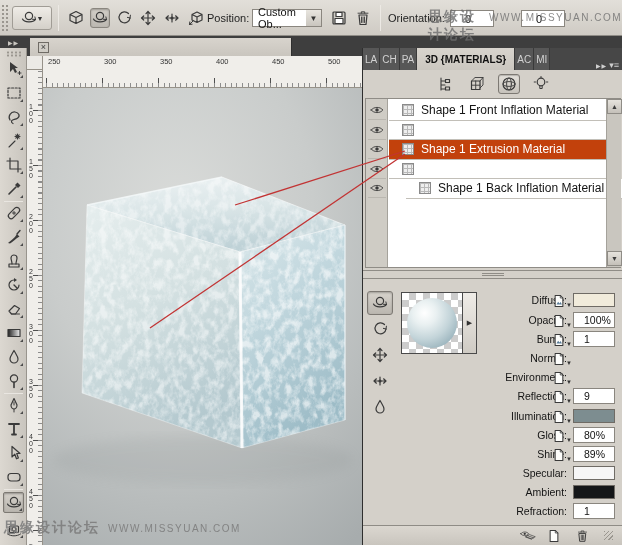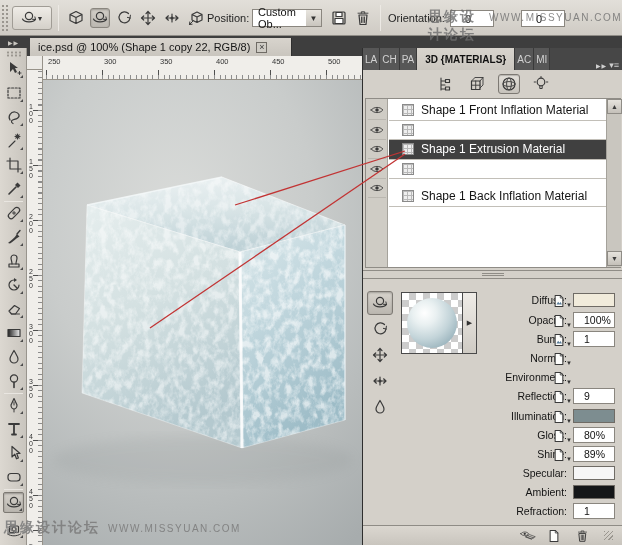--- a/index.html
+++ b/index.html
@@ -32,21 +32,21 @@
   
   #toolbar{left:0;top:48px;width:27px;height:497px;background:linear-gradient(90deg,#dcd8d1,#c9c5be);border-right:1px solid #98948d;z-index:4}
   .griph{left:6px;top:3px;width:15px;height:6px;background:radial-gradient(circle,#9a968f 1px,transparent 1.2px);background-size:4px 3px}
   .tool{left:3px;width:21px;height:21px;display:flex;align-items:center;justify-content:center}
   .tool:after{content:"";position:absolute;right:1px;bottom:1px;border-left:3px solid transparent;border-bottom:3px solid #4b4b4b}
   .tool.sel{border:1px solid #7d7973;border-radius:2px;background:linear-gradient(#d5d1ca,#b9b5ae);box-shadow:inset 0 1px 2px rgba(0,0,0,.3)}
   .tsep{left:4px;width:19px;height:1px;background:#a7a39c;border-bottom:1px solid #e9e6e1}
 
   
   #rcorner{left:27px;top:56px;width:16px;height:14px;background:#eceae6;border-right:1px solid #979289;border-bottom:1px solid #979289;z-index:3}
-  #hruler{left:43px;top:56px;width:319px;height:24px;background:#f0eeea;border-bottom:1px solid #979289;z-index:3;
+  #hruler{left:43px;top:56px;width:319px;height:32px;background:#f0eeea;border-bottom:1px solid #979289;z-index:3;
     background-image:repeating-linear-gradient(90deg,#8d8d8d 0 1px,transparent 1px 5.6px),repeating-linear-gradient(90deg,#4f4f4f 0 1px,transparent 1px 56px);
     background-size:100% 4px,100% 9px;background-repeat:repeat-x;background-position:3px bottom,3px bottom}
   .rnum{top:1px;font-size:7.5px;color:#333}
   #vruler{left:27px;top:70px;width:16px;height:475px;background:#f0eeea;border-right:1px solid #979289;z-index:3;
     background-image:repeating-linear-gradient(180deg,#8d8d8d 0 1px,transparent 1px 5.5px),repeating-linear-gradient(180deg,#4f4f4f 0 1px,transparent 1px 55px);
     background-size:4px 100%,9px 100%;background-position:right -15px,right -15px;background-repeat:repeat-y}
   .vnum{left:2px;font-size:7px;line-height:7px;color:#333;white-space:pre}
 
   
   #canvas{left:43px;top:70px;width:319px;height:475px;background:radial-gradient(95% 85% at 42% 30%,#d9dbd9 0%,#c9cccb 45%,#a7acad 100%);z-index:1}
@@ -58,21 +58,21 @@
   .ptab.active{background:linear-gradient(#d8d4cd,#cbc7c0);color:#101010;font-weight:bold;padding:0 8px}
   .ptab-ico{margin-left:auto;color:#cfcfcf;font-size:8px;display:flex;align-items:center;gap:2px;padding:0 4px}
   .fbar{left:0;top:22px;width:260px;height:28px;display:flex;align-items:center;justify-content:center;gap:10px}
   .fbtn{width:22px;height:20px;display:flex;align-items:center;justify-content:center}
   .fbtn.sel{border:1px solid #7d7973;border-radius:3px;background:linear-gradient(#e4e1db,#c6c2bb);box-shadow:inset 0 1px 1px rgba(0,0,0,.2)}
 
   #matlist{left:2px;top:50px;width:256px;height:170px;background:#fff;border:1px solid #8f8c86}
   .eyecol{left:0;top:0;width:22px;height:168px;background:#cfccc5;border-right:1px solid #a5a29b}
   .eyecell{left:2px;width:18px;height:19px;display:flex;align-items:center;justify-content:center;border-bottom:1px solid #bab7b0}
   .mrow{left:23px;width:217px;height:19.5px;display:flex;align-items:center;gap:7px;border-bottom:1px solid #c2bfb8;background:#fff;padding-left:13px;font-size:12px;font-weight:normal;color:#141414;white-space:nowrap;overflow:hidden}
-  .mrow.sel{background:#404040;color:#fff}
+  .mrow.sel{background:#c2410c;color:#fff}
   .thumb{width:12px;height:12px;border:1px solid #8a8a8a;background:#eee;background-image:linear-gradient(#b9b9b9 1px,transparent 1px),linear-gradient(90deg,#b9b9b9 1px,transparent 1px);background-size:4px 4px;flex:0 0 auto}
   .vscroll{left:240px;top:0;width:15px;height:168px;background:#c9c6bf;border-left:1px solid #a5a29b}
   .varrow{left:0;width:15px;height:15px;background:linear-gradient(#e6e3dd,#c4c0b9);border:1px solid #8f8c86;font-size:7px;color:#3c3c3c;display:flex;align-items:center;justify-content:center}
 
   #splitter{left:0;top:222px;width:260px;height:9px;border-top:1px solid #8f8c86;border-bottom:1px solid #8f8c86;background:#d4d0c9;display:flex;align-items:center;justify-content:center}
   #splitter .grip{width:22px;height:3px;border-top:1px solid #8f8c86;border-bottom:1px solid #8f8c86}
 
   
   .mtool{left:4px;width:26px;height:24px;display:flex;align-items:center;justify-content:center}
   .mtool.sel{border:1px solid #7d7973;border-radius:3px;background:linear-gradient(#d7d3cc,#bbb7b0);box-shadow:inset 0 1px 2px rgba(0,0,0,.25)}
@@ -312,21 +312,20 @@
   <input class="numfield abs" style="left: 521px;" readonly="" value="0">
 </div>
 
 <div id="tabbar" class="abs"></div>
 <div id="collapse-left" class="abs">▶▶</div>
 <div class="doctab inactive abs">
   <span>ice1.psb @ 66.7% (</span>
   <span>RGB/8)</span>
 </div>
 <div class="doctab active abs">
-  <span>ice.psd @ 100% (Shape 1 copy 22, RGB/8)</span>
   <span class="closebox">×</span>
 </div>
 
 <div id="toolbar" class="abs">
   <div class="griph abs"></div>
   <div id="tools-holder">
       <div class="tool abs" title="move" style="top: 10px;">
         <svg class="ic">
           <use href="#s-move"></use>
         </svg>
@@ -585,21 +584,21 @@
         <div class="mrow abs" style="top: 21.5px;">
           <span class="thumb"></span>
         </div>
         <div class="mrow abs sel" style="top: 41px;">
           <span class="thumb"></span>
           <span>Shape 1 Extrusion Material</span>
         </div>
         <div class="mrow abs" style="top: 60.5px;">
           <span class="thumb"></span>
         </div>
-        <div class="mrow abs" style="top: 88px;">
+        <div class="mrow abs" style="top: 80px; margin-left: 17px;">
           <span class="thumb"></span>
           <span>Shape 1 Back Inflation Material</span>
         </div>
       </div>
     <div class="vscroll abs">
       <div class="varrow abs" style="top:0">▲</div>
       <div class="varrow abs" style="top:152px">▼</div>
     </div>
   </div>
 

